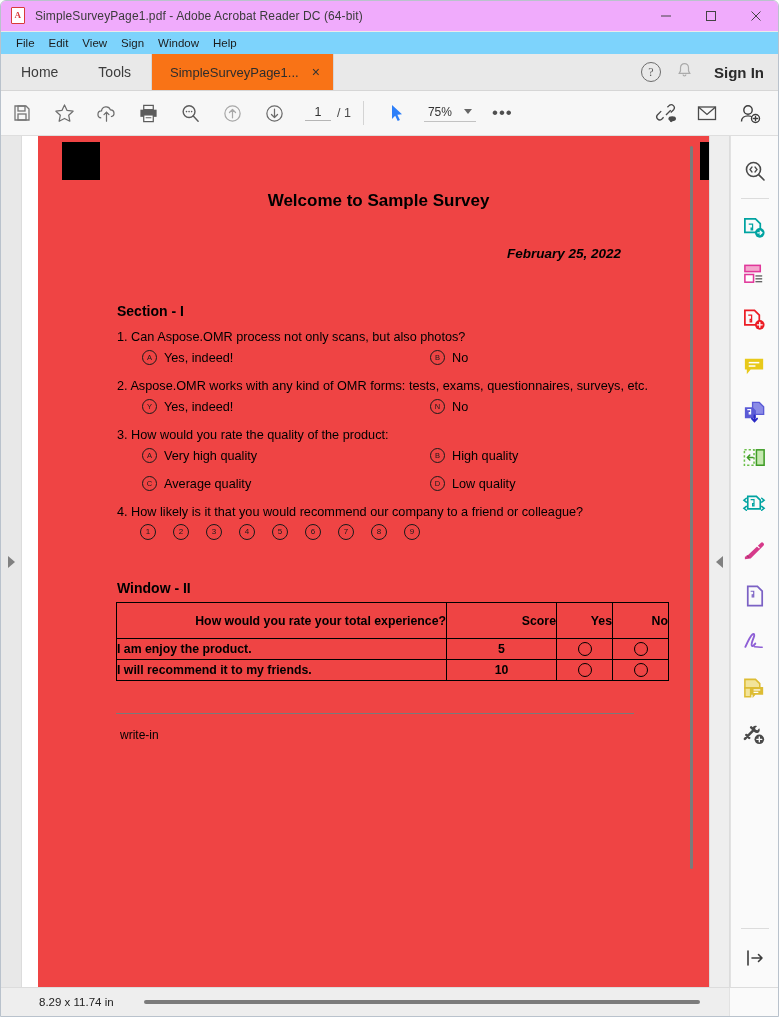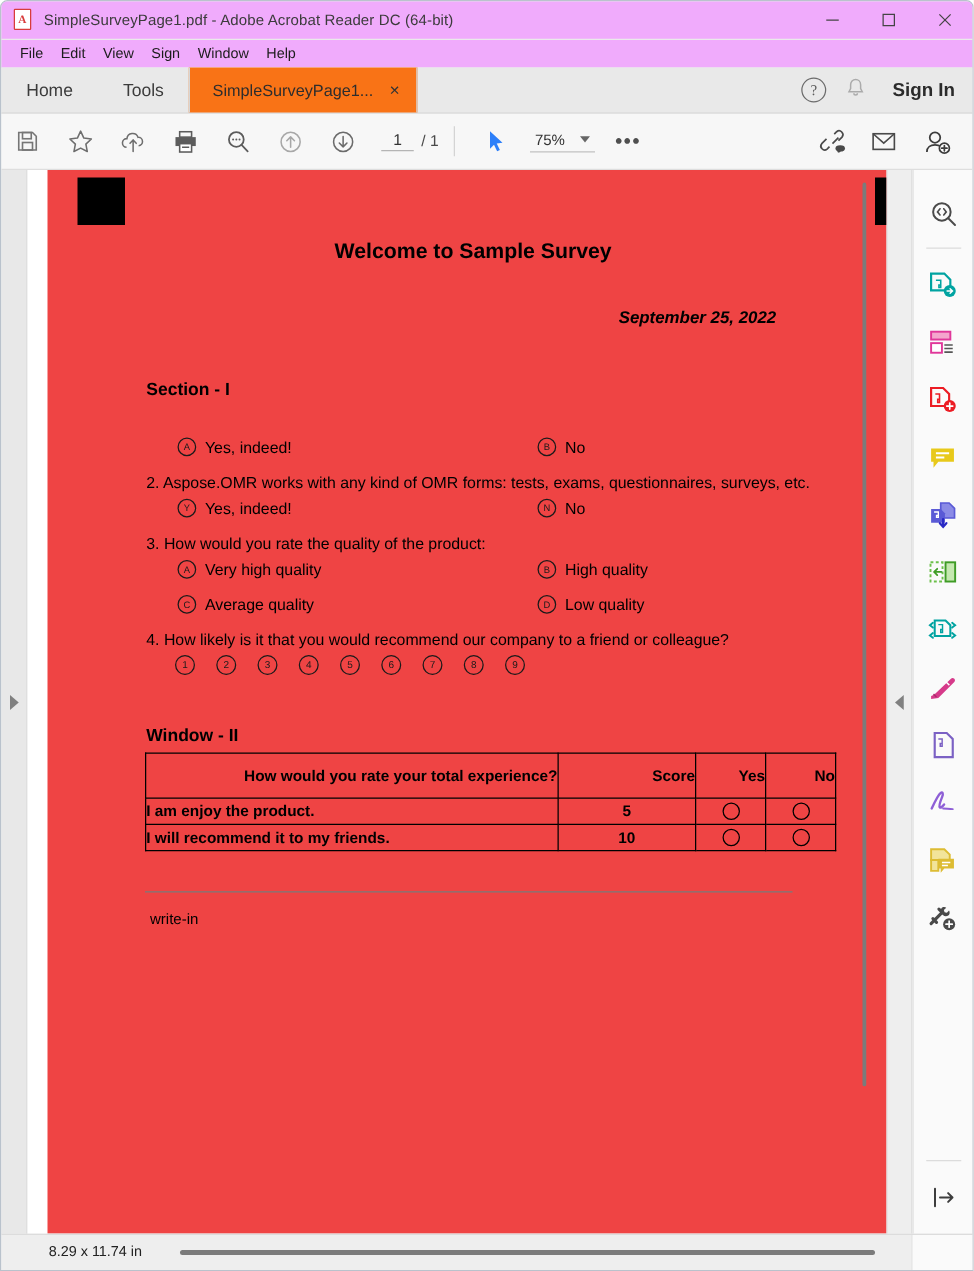--- a/index.html
+++ b/index.html
@@ -47,21 +47,21 @@
   .winbtn {
     width: 45px; height: 31px;
     display: flex; align-items: center; justify-content: center;
     color: #444;
   }
   .winbtn svg { display: block; }
 
   
   .menubar {
     position: absolute; top: 31px; left: 0; right: 0; height: 22px;
-    background: #f0abfc;
+    background: #7dd3fc;
     display: flex; align-items: center; padding-left: 8px;
   }
   .menuitem {
     font-size: 11.5px; color: #1c1c1c;
     padding: 2px 7px; white-space: nowrap;
   }
 
   
   .tabstrip {
     position: absolute; top: 53px; left: 0; right: 0; height: 37px;
@@ -438,24 +438,25 @@
     </div>
 
     <div class="docviewport">
 
       <div class="page">
 
         <div class="regmark left"></div>
         <div class="regmark right"></div>
 
         <div class="doc-title">Welcome to Sample Survey</div>
-        <div class="doc-date">September 25, 2022</div>
+        <div class="doc-date">February 25, 2022</div>
 
         <div class="section-h" style="top:167px">Section - I</div>
 
+        <div class="qtext" style="top:194px">1. Can Aspose.OMR process not only scans, but also photos?</div>
         <div class="opt" style="left:104px; top:214px">
           <span class="bubble">A</span>
           <span>Yes, indeed!</span>
         </div>
         <div class="opt" style="left:392px; top:214px">
           <span class="bubble">B</span>
           <span>No</span>
         </div>
 
         <div class="qtext" style="top:243px">2. Aspose.OMR works with any kind of OMR forms: tests, exams, questionnaires, surveys, etc.</div>

